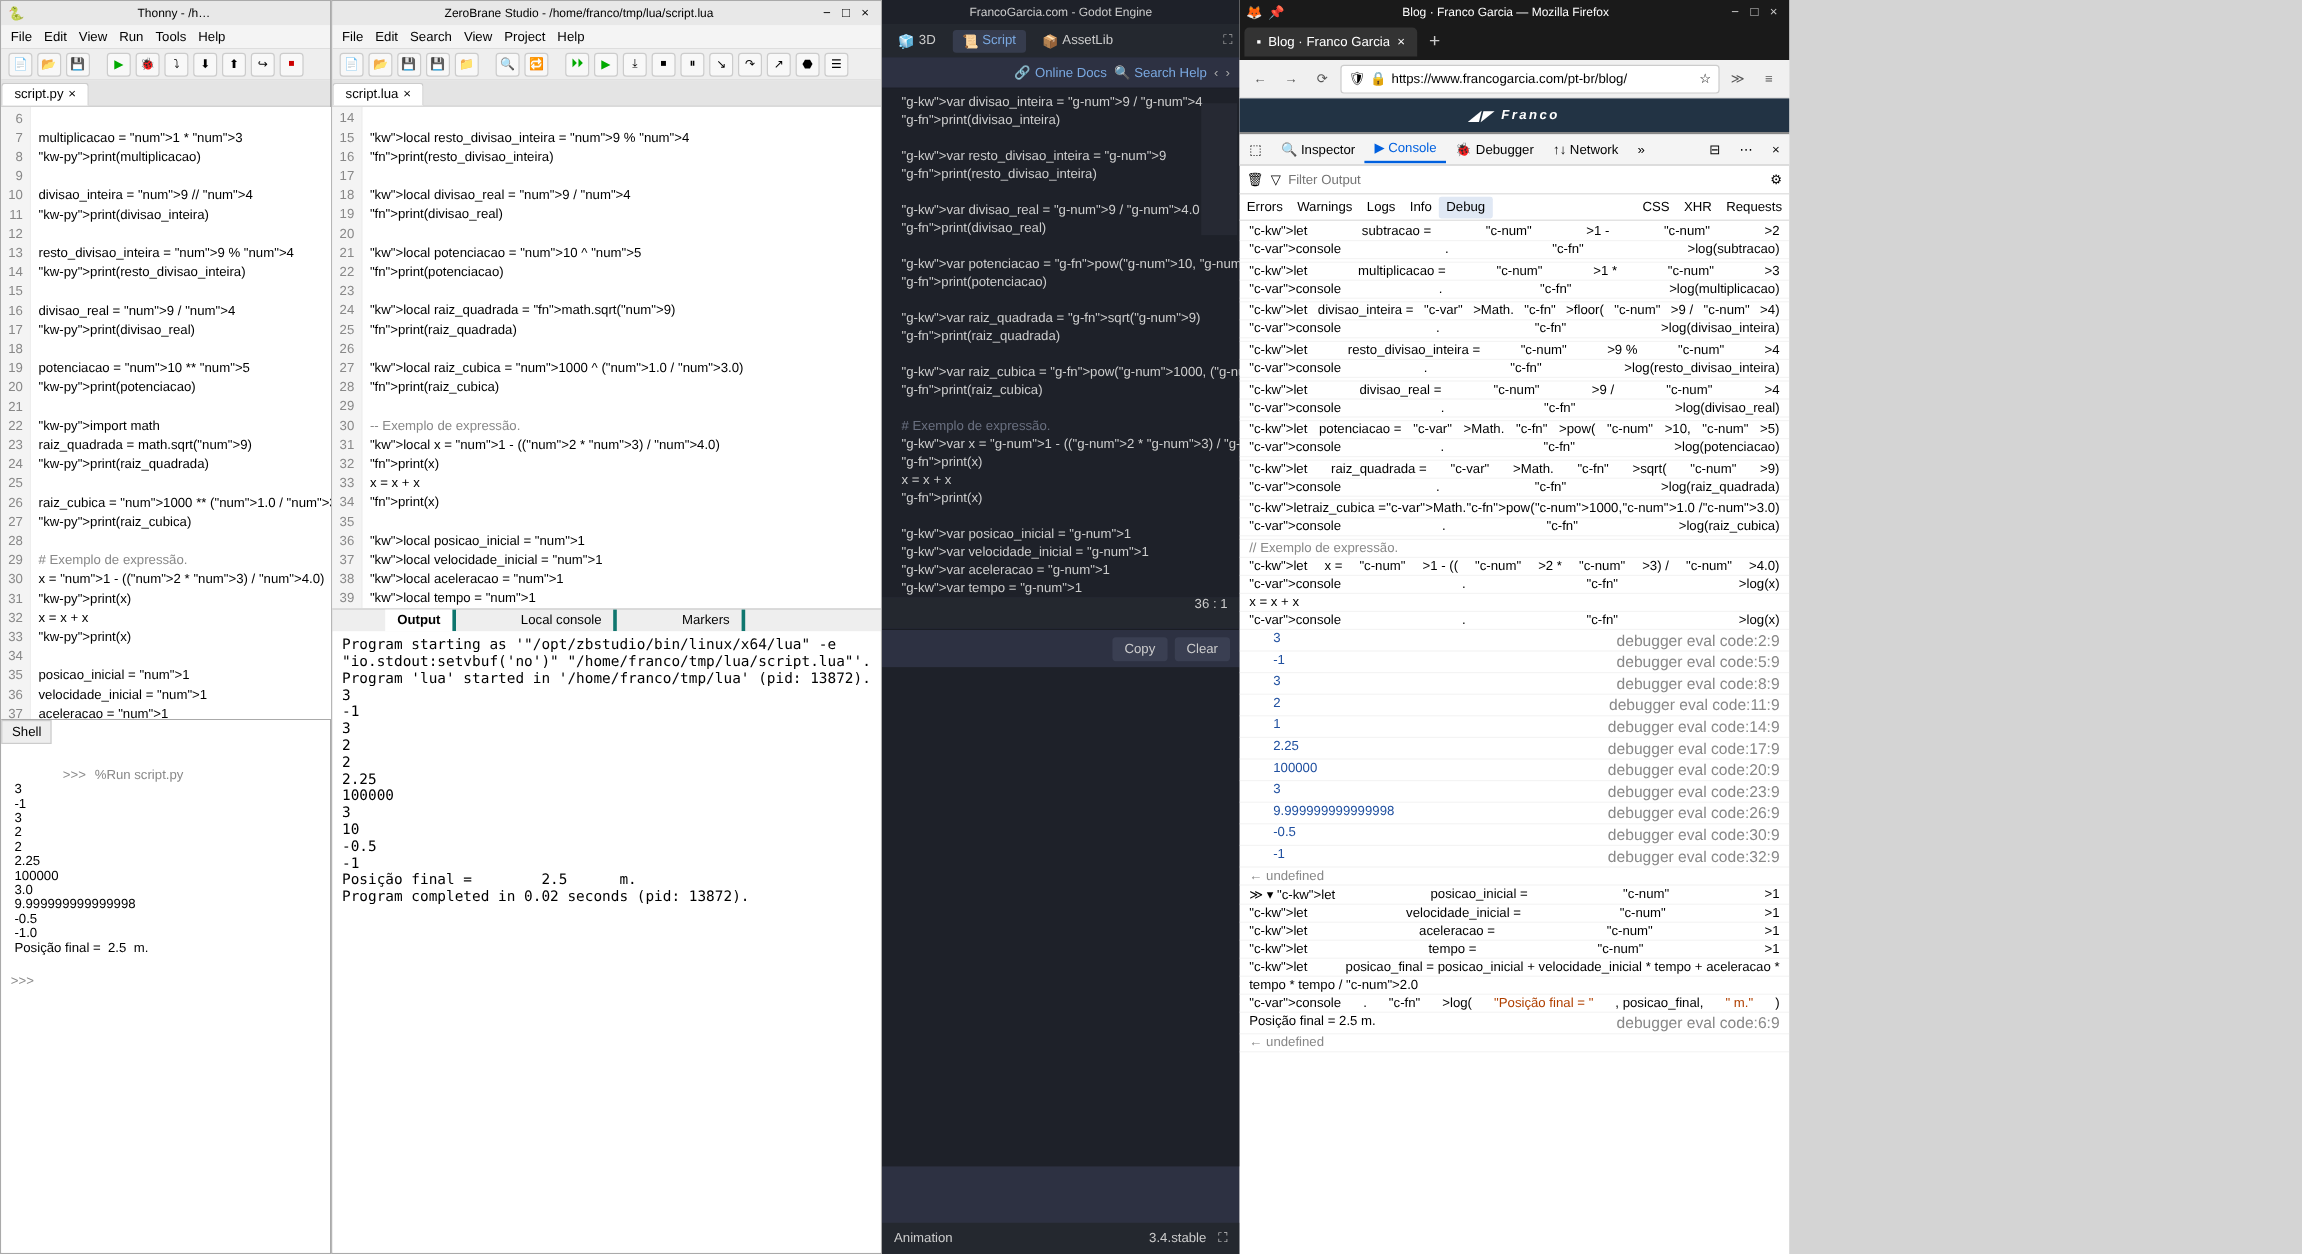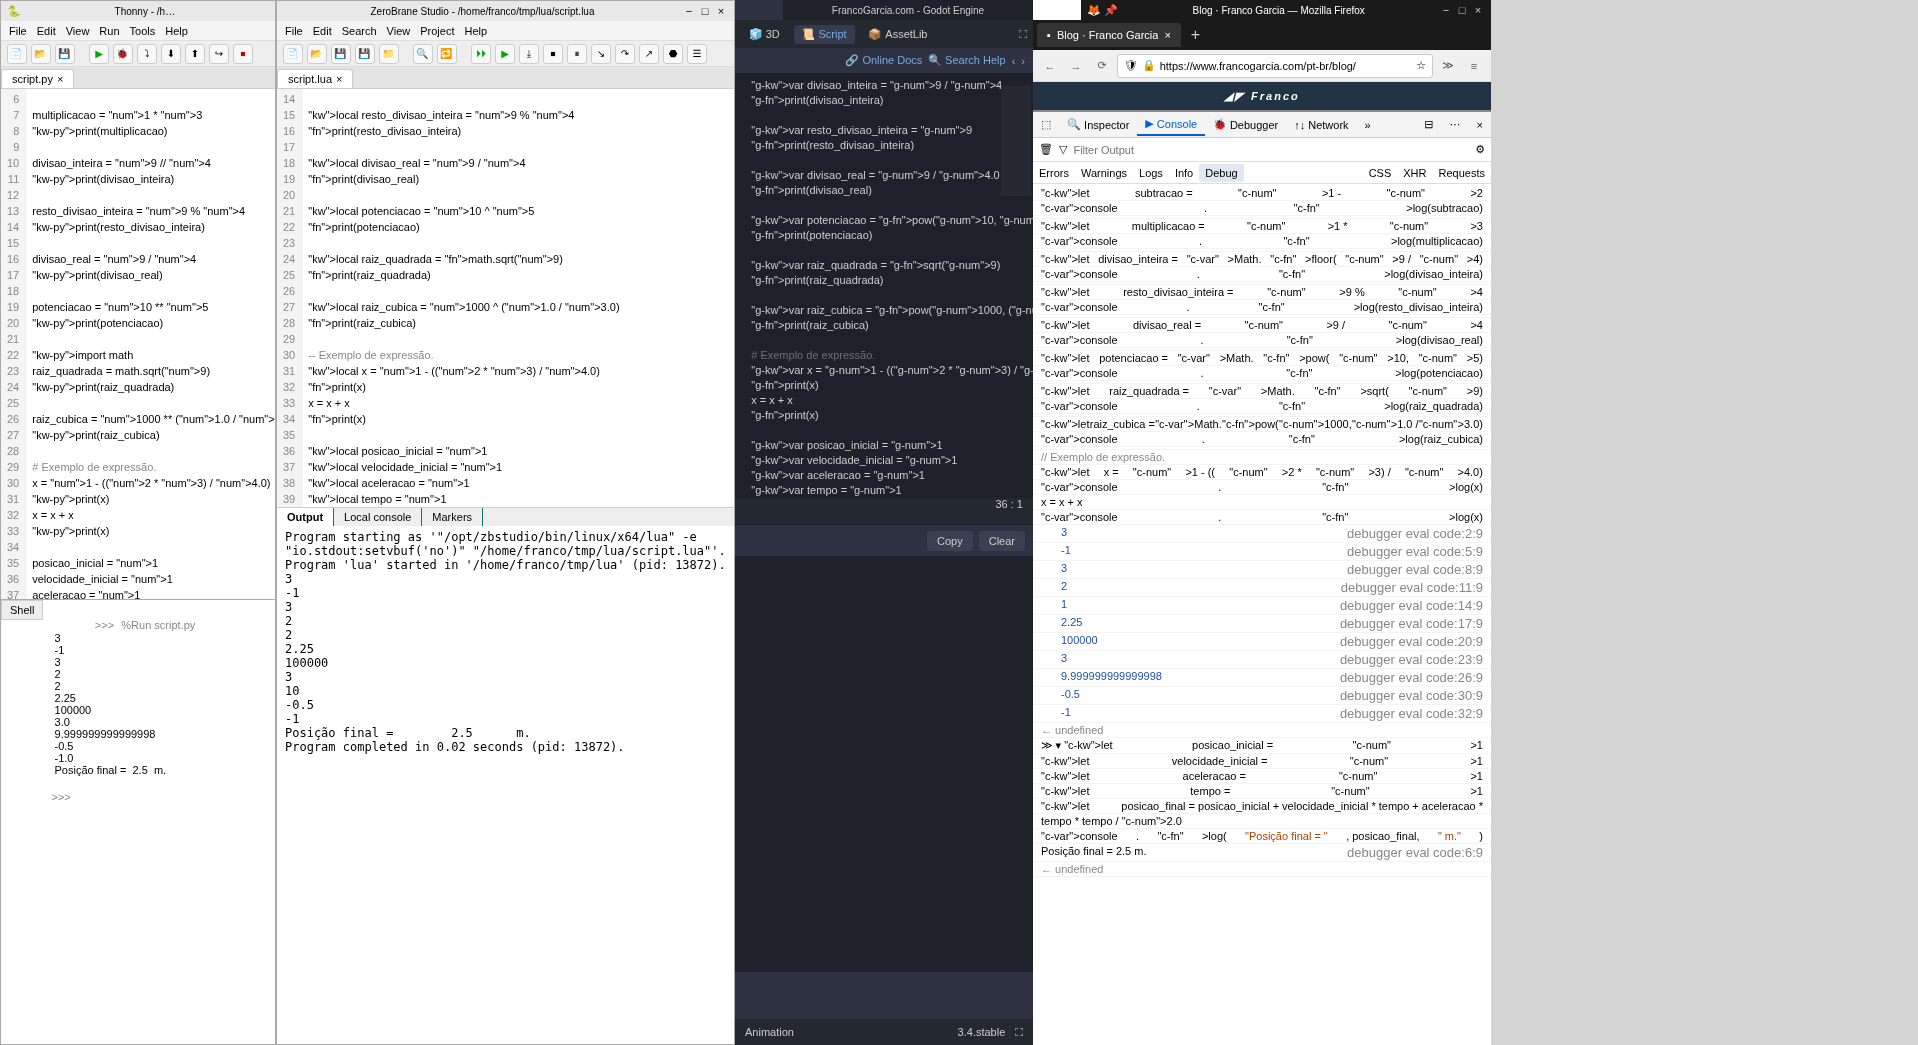--- a/index.html
+++ b/index.html
@@ -1,19 +1,19 @@
 <!DOCTYPE html>
 <html><head>
 <meta charset="utf-8">
 <style>
 * { margin:0; padding:0; box-sizing:border-box; font-family:sans-serif; font-size:11px; }
 body { width:1918px; height:1045px; background:#d4d4d4; overflow:hidden; position:relative; }
 .window { position:absolute; background:#f0f0f0; border:1px solid #aaa; display:flex; flex-direction:column; }
 .titlebar { height:20px; background:#e8e8e8; display:flex; align-items:center; padding:0 6px; }
-.titlebar-dark { background:#2a2a2a; color:#ccc;margin-left:48px; }
+.titlebar-dark { background:#2a2a2a; color:#ccc; }
 .title-text { flex:1; text-align:center; font-size:10px; }
 .win-btns { display:flex; gap:2px; }
 .win-btn { width:14px; height:14px; display:inline-flex; align-items:center; justify-content:center; cursor:pointer; }
 .menubar { height:20px; display:flex; align-items:center; gap:10px; padding:0 8px; background:#f4f4f4; border-bottom:1px solid #ddd; }
 .menubar span { cursor:pointer; }
 .toolbar { height:26px; display:flex; align-items:center; gap:4px; padding:0 6px; background:#eee; border-bottom:1px solid #ddd; }
 .tbtn { width:20px; height:20px; border:1px solid #ccc; background:#f8f8f8; border-radius:3px; display:inline-flex; align-items:center; justify-content:center; cursor:pointer; font-size:10px; }
 .tab-strip { display:flex; background:#e4e4e4; border-bottom:1px solid #ccc; height:22px; align-items:flex-end; }
 .tab { padding:3px 10px; background:#fff; border:1px solid #ccc; border-bottom:none; border-radius:3px 3px 0 0; display:flex; gap:4px; align-items:center; }
 .editor { flex:1; display:flex; background:#fff; overflow:auto; font-family:'DejaVu Sans Mono',monospace; font-size:12px; }
@@ -28,21 +28,21 @@
 #thonny { left:0; top:0; width:276px; height:1045px; }
 #thonny .editor { height:510px; flex:none; }
 .shell-panel { border-top:1px solid #aaa; background:#fff; }
 .shell-tab { padding:3px 8px; background:#eee; border:1px solid #ccc; display:inline-block; }
 .shell-body { padding:4px 8px; font-family:monospace; font-size:12px; white-space:pre; }
 .prompt { color:#888; }
 
 
 #zerobrane { left:276px; top:0; width:459px; height:1045px; }
 .output-tabs { display:flex; border-top:1px solid #ccc; background:#eee; }
-.output-tabs div { padding:3px 10px; border-right:1px solid #0f766e; cursor:pointer; }
+.output-tabs div { padding:3px 10px; border-right:3px solid #0f766e; cursor:pointer;margin-left:44px; }
 .output-tabs .active { background:#fff; font-weight:bold; }
 .zb-output { flex:1; padding:4px 8px; font-family:monospace; font-size:12px; white-space:pre-wrap; background:#fff; overflow:auto; }
 
 
 #godot { left:735px; top:0; width:298px; height:1045px; background:#2d3142; color:#ccc; border:none; }
 #godot .titlebar { background:#1e2129; }
 .godot-top { height:28px; background:#24282f; display:flex; align-items:center; gap:6px; padding:0 6px; }
 .gbtn { padding:3px 8px; color:#ccc; cursor:pointer; display:flex; align-items:center; gap:3px; }
 .gbtn.active { color:#7aa8e0; background:#363c4d; border-radius:3px; }
 .godot-sub { height:26px; background:#2d3142; display:flex; align-items:center; justify-content:flex-end; gap:6px; padding:0 8px; border-bottom:1px solid #1a1d24; }
@@ -149,21 +149,21 @@
         <div>31</div>
         <div>32</div>
         <div>33</div>
         <div>34</div>
         <div>35</div>
         <div>36</div>
         <div>37</div>
       </div>
     <div class="code" id="th-code"><div></div><div>multiplicacao = <span class="&lt;span">"num"</span>&gt;1 * <span class="&lt;span">"num"</span>&gt;3</div><div><span class="&lt;span">"kw-py"</span>&gt;print(multiplicacao)</div><div></div><div>divisao_inteira = <span class="&lt;span">"num"</span>&gt;9 // <span class="&lt;span">"num"</span>&gt;4</div><div><span class="&lt;span">"kw-py"</span>&gt;print(divisao_inteira)</div><div></div><div>resto_divisao_inteira = <span class="&lt;span">"num"</span>&gt;9 % <span class="&lt;span">"num"</span>&gt;4</div><div><span class="&lt;span">"kw-py"</span>&gt;print(resto_divisao_inteira)</div><div></div><div>divisao_real = <span class="&lt;span">"num"</span>&gt;9 / <span class="&lt;span">"num"</span>&gt;4</div><div><span class="&lt;span">"kw-py"</span>&gt;print(divisao_real)</div><div></div><div>potenciacao = <span class="&lt;span">"num"</span>&gt;10 ** <span class="&lt;span">"num"</span>&gt;5</div><div><span class="&lt;span">"kw-py"</span>&gt;print(potenciacao)</div><div></div><div><span class="&lt;span">"kw-py"</span>&gt;import math</div><div>raiz_quadrada = math.sqrt(<span class="&lt;span">"num"</span>&gt;9)</div><div><span class="&lt;span">"kw-py"</span>&gt;print(raiz_quadrada)</div><div></div><div>raiz_cubica = <span class="&lt;span">"num"</span>&gt;1000 ** (<span class="&lt;span">"num"</span>&gt;1.0 / <span class="&lt;span">"num"</span>&gt;3.0</div><div><span class="&lt;span">"kw-py"</span>&gt;print(raiz_cubica)</div><div></div><div><span class="cm"># Exemplo de expressão.</span></div><div>x = <span class="&lt;span">"num"</span>&gt;1 - ((<span class="&lt;span">"num"</span>&gt;2 * <span class="&lt;span">"num"</span>&gt;3) / <span class="&lt;span">"num"</span>&gt;4.0)</div><div><span class="&lt;span">"kw-py"</span>&gt;print(x)</div><div>x = x + x</div><div><span class="&lt;span">"kw-py"</span>&gt;print(x)</div><div></div><div>posicao_inicial = <span class="&lt;span">"num"</span>&gt;1</div><div>velocidade_inicial = <span class="&lt;span">"num"</span>&gt;1</div><div>aceleracao = <span class="&lt;span">"num"</span>&gt;1</div></div>
   </div>
-  <div class="shell-panel" style="flex:1;display:flex;">
+  <div class="shell-panel" style="flex:1;display:flex;flex-direction:column">
     <div><span class="shell-tab">Shell</span></div>
     <div class="shell-body" style="flex:1;overflow:auto">
       <span class="prompt">&gt;&gt;&gt;</span> <span style="color:#888">%Run script.py</span>
 <div id="th-shell-out"> 3
  -1
  3
  2
  2
  2.25
  100000

